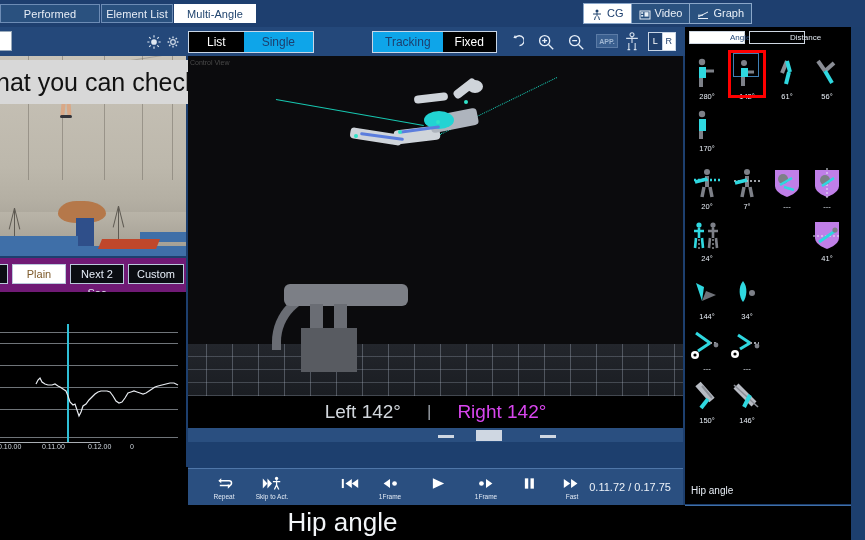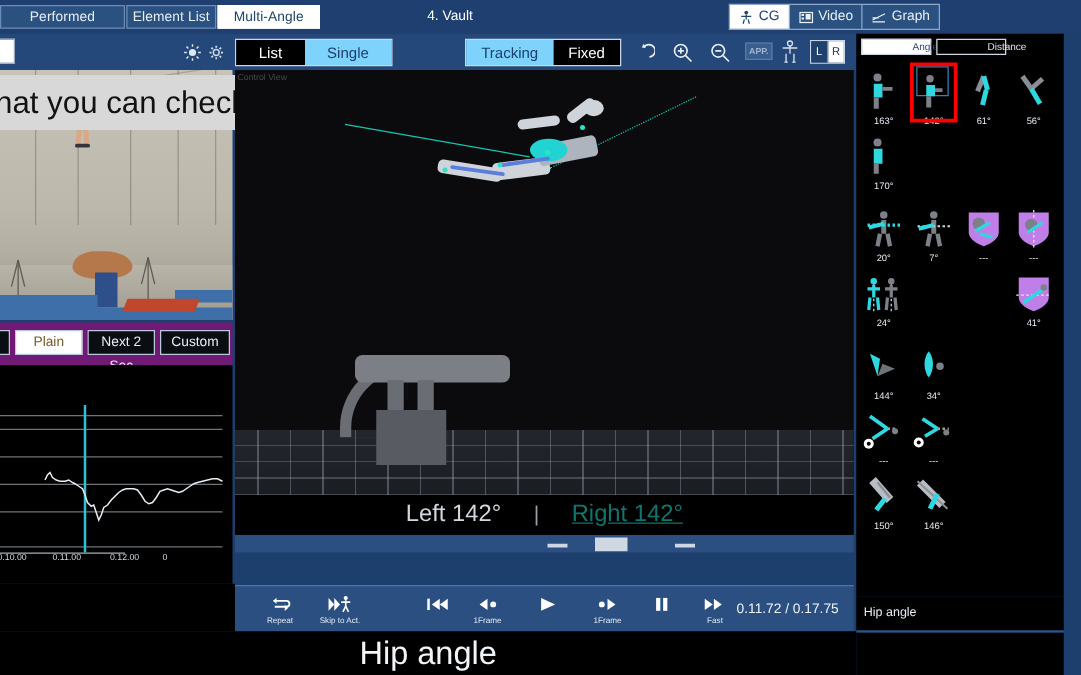--- a/index.html
+++ b/index.html
@@ -59,21 +59,21 @@
   }
   .seg-group {
     position: absolute; top: 4px; height: 22px; display: flex;
     border: 1px solid #c9d6e6;
   }
   .seg-btn {
     height: 20px; line-height: 20px; font-size: 12px; padding: 0 14px;
     text-align: center; font-weight: bold;
   }
   .seg-btn.on  { background: #000000; color: #ffffff; }
-  .seg-btn.off { background: #7dd3fc; color: #1d3f6e; }
+  .seg-btn.off { background: #0ea5e9; color: #1d3f6e; }
   #seg-multisingle { left: 188px; }
   #seg-trackfixed  { left: 372px; }
   #seg-trackfixed .seg-btn { padding: 0 12px; font-weight: normal; }
   #seg-multisingle .seg-btn { padding: 0 18px; font-weight: normal; }
 
   .lr-box {
     position: absolute; left: 648px; top: 5px; width: 28px; height: 19px;
     display: flex; border: 1px solid #c9d6e6;
   }
   .lr-half { flex: 1; font-size: 9px; line-height: 17px; text-align: center; }
@@ -168,21 +168,21 @@
   .joint { position:absolute; width:4px; height:4px; background:#2fe3c8; border-radius:50%; }
 
   .angle-readout {
     position: absolute; left: 188px; top: 396px; width: 495px; height: 32px;
     background: #000000; display: flex; align-items: center; justify-content: center;
     gap: 26px;
   }
   .angle-readout .lbl { font-size: 19px; }
   .ar-left  { color: #d2d7dd; }
   .ar-sep   { color: #9aa0a8; font-size: 17px; }
-  .ar-right { color: #0f766e; text-decoration: underline; }
+  .ar-right { color: #d946ef; }
 
   .scrub-strip {
     position: absolute; left: 188px; top: 428px; width: 495px; height: 14px;
     background: #2a4f80;
   }
   .scrub-handle { position:absolute; top:2px; left:288px; width:26px; height:11px; background:#cfd7e2; }
   .scrub-tick { position:absolute; top:7px; width:16px; height:3px; background:#cfd7e2; }
 
   
   .transport {
@@ -246,21 +246,20 @@
 </style>
 </head>
 <body>
 
 <div id="app">
 
   <div class="topbar">
     <div class="tab" id="tab-performed">Performed Elements</div>
     <div class="tab" id="tab-elementlist">Element List</div>
     <div class="tab active" id="tab-multiangle">Multi-Angle View</div>
-    <div class="topbar-title">4. Vault</div>
 
     <div class="mode-group">
       <div class="mode-btn active">
         <span class="mini-ico">
           <svg viewBox="0 0 12 12" width="12" height="12">
               <circle cx="6" cy="2" r="1.5" fill="#21456f"></circle>
               <path d="M6 3.5v4M2 5h8M4.5 7.5L3.5 11M7.5 7.5L8.5 11" stroke="#21456f" stroke-width="1" fill="none"></path>
             </svg>
         </span>
         <span>CG</span>
@@ -553,21 +552,21 @@
       <div class="thumb-row">
         <div class="thumb">
           <div class="glyph">
             <svg viewBox="0 0 34 34" width="34" height="34">
               <circle cx="12" cy="5" r="3.2" fill="#7d8088"></circle>
               <path d="M9 10h7v11h-7z" fill="#2fd8e0"></path>
               <path d="M16 14h8" stroke="#7d8088" stroke-width="3" fill="none"></path>
               <path d="M11 21v9" stroke="#7d8088" stroke-width="4" fill="none"></path>
             </svg>
           </div>
-          <div class="val">163°</div>
+          <div class="val">280°</div>
         </div>
         <div class="thumb selected">
           <div class="framebox"></div>
           <div class="glyph">
             <svg viewBox="0 0 34 34" width="34" height="34">
               <circle cx="14" cy="6" r="3" fill="#7d8088"></circle>
               <path d="M11 11h7v9h-7z" fill="#2fd8e0"></path>
               <path d="M13 20v9" stroke="#7d8088" stroke-width="4" fill="none"></path>
               <path d="M18 15h6" stroke="#7d8088" stroke-width="3" fill="none"></path>
             </svg>

